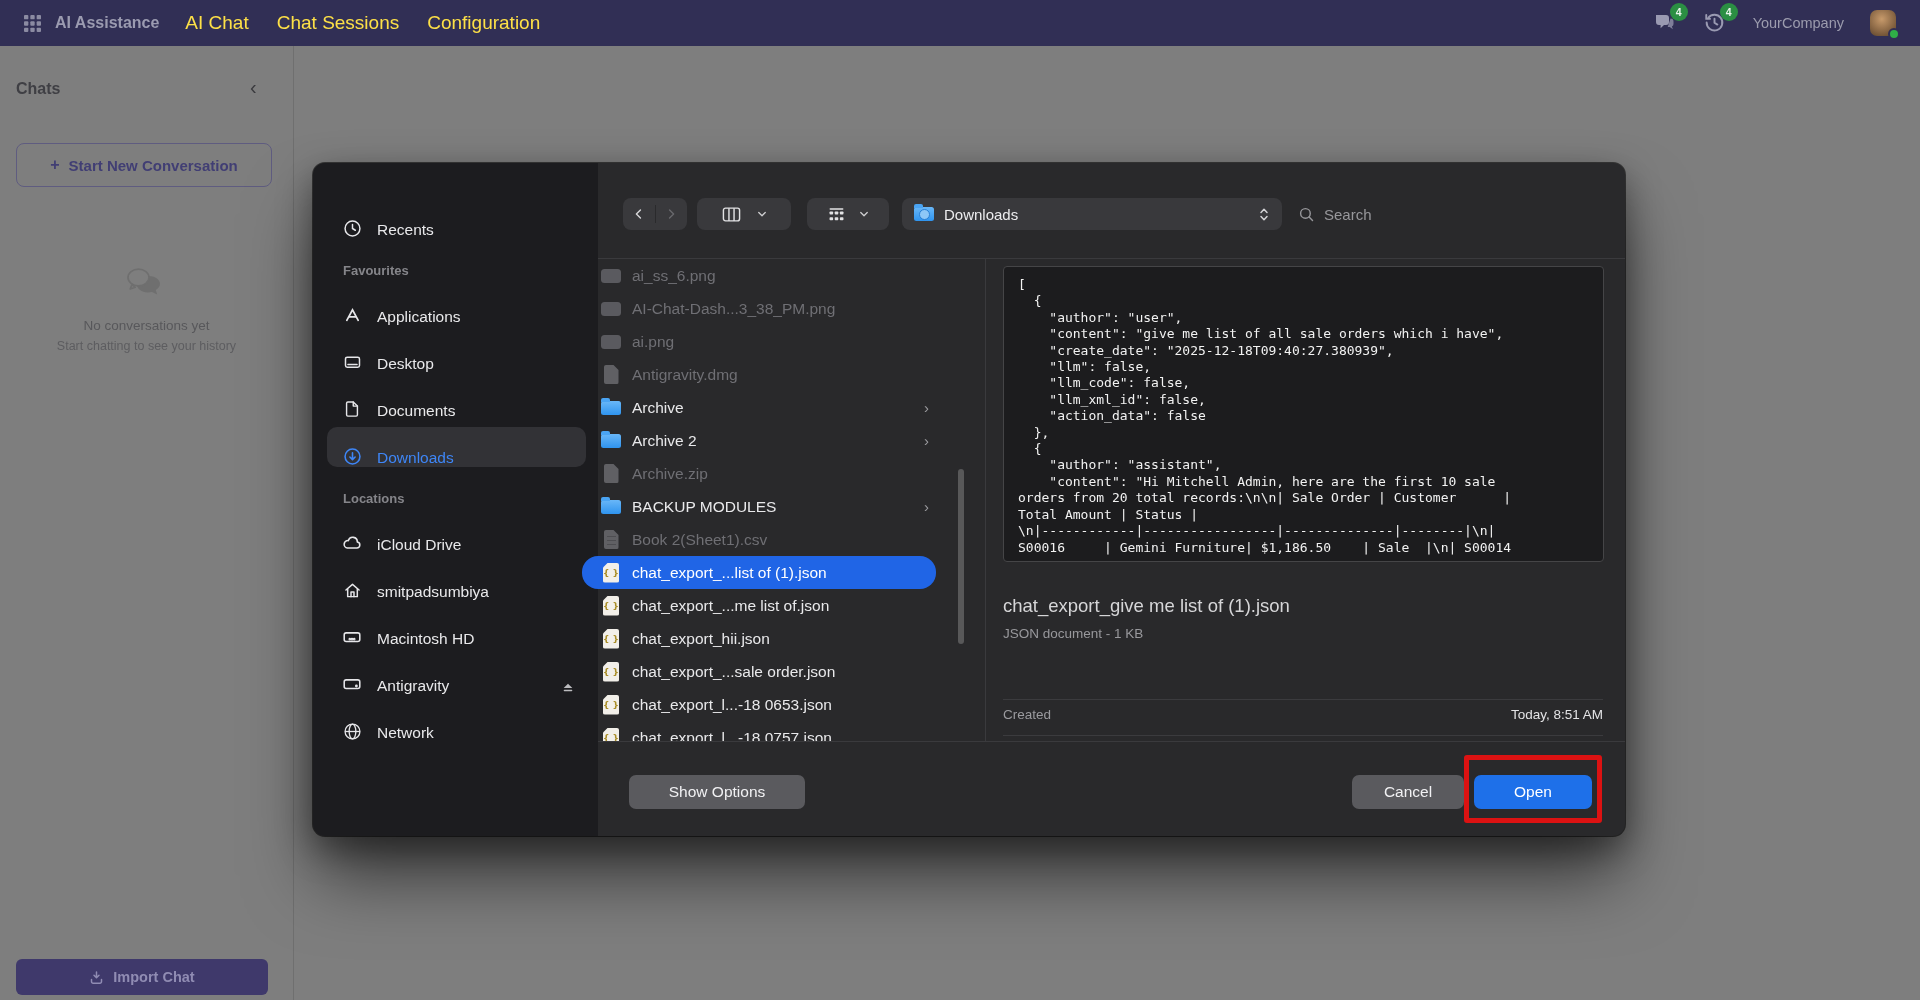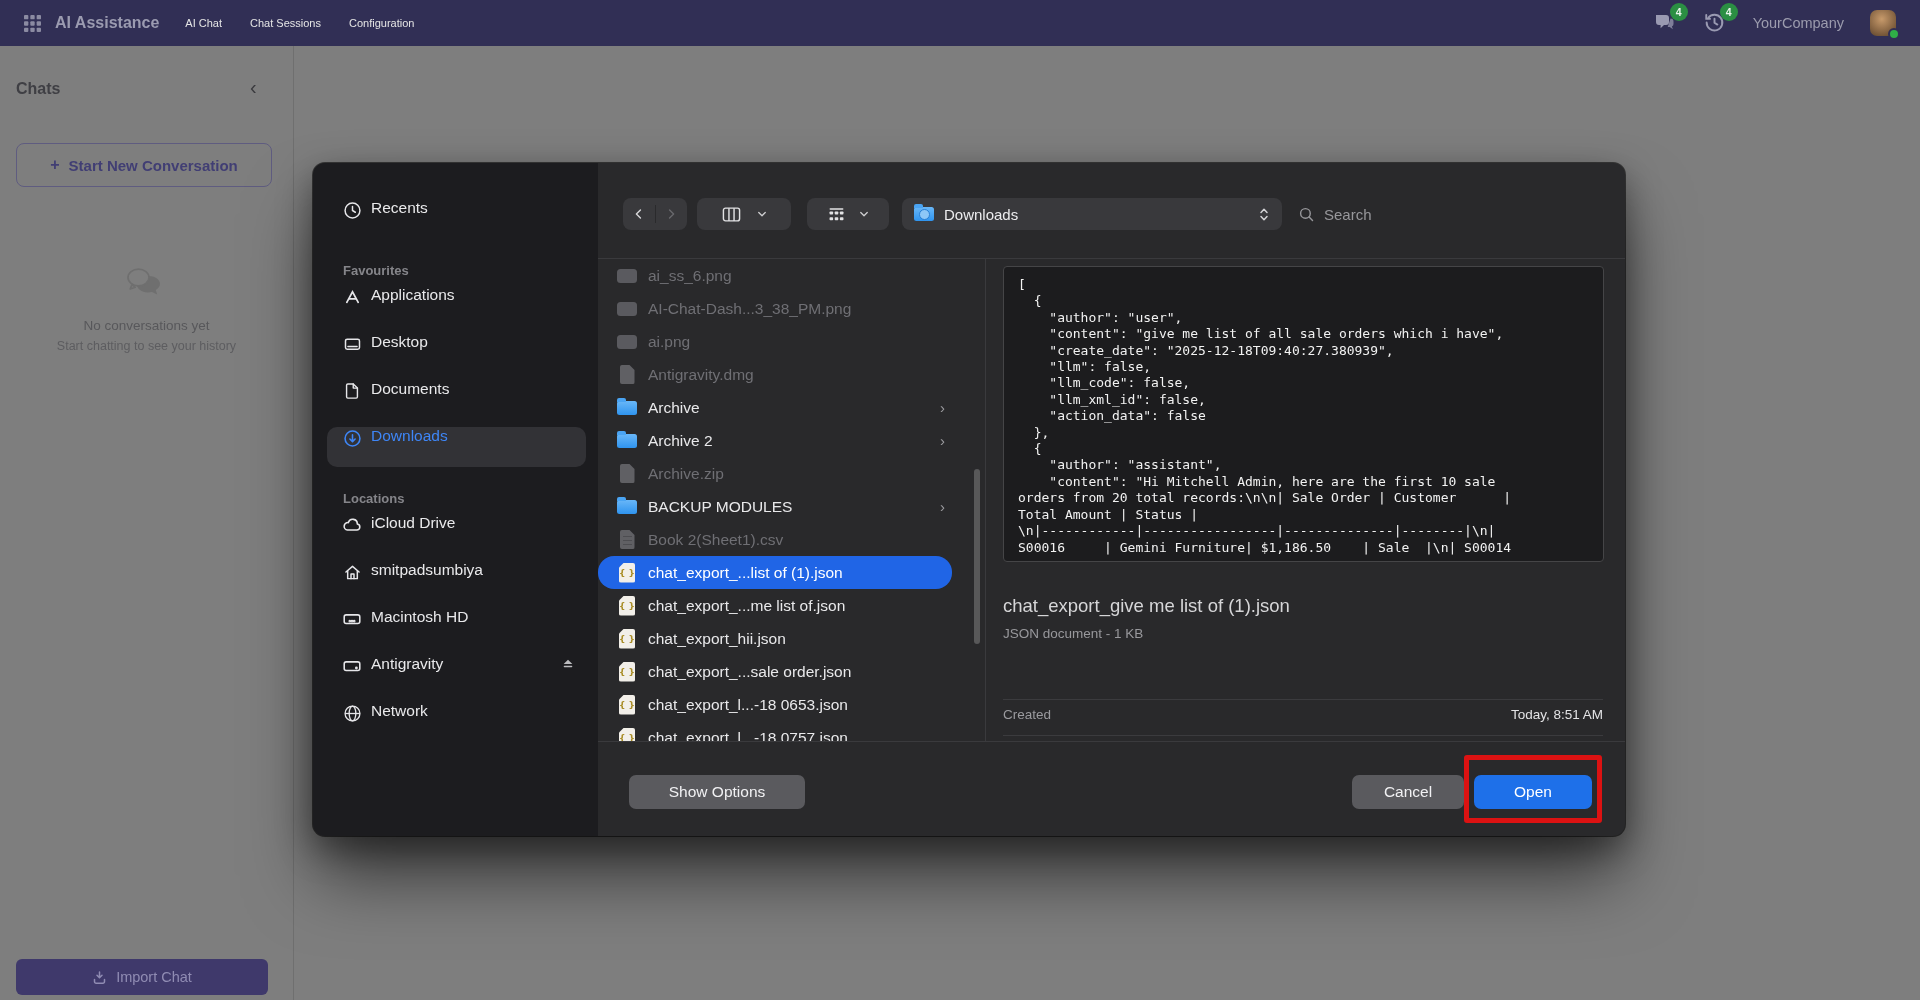--- a/index.html
+++ b/index.html
@@ -6,21 +6,21 @@
   html,body { width:1920px; height:1000px; overflow:hidden; }
   body { font-family:"Liberation Sans", sans-serif; background:#7e7e7e; }
   .screen { position:relative; width:1920px; height:1000px; background:#7e7e7e;padding-left:26px; }
 
   
   .navbar { position:absolute; left:0; top:0; right:0; height:46px; background:#312f55;
             display:flex; align-items:center; padding:0 24px; z-index:5; }
   .nav-brand { display:flex; align-items:center; gap:14px; margin-right:26px; }
   .nav-brand .brand-title { color:#9b9bb0; font-size:16px; font-weight:700; }
   .nav-menu { display:flex; align-items:center; gap:28px; }
-  .nav-menu .nav-item { color:#e5e5e5; font-size:11px; cursor:pointer; }
+  .nav-menu .nav-item { color:#fde047; font-size:19px; cursor:pointer; }
   .nav-right { margin-left:auto; display:flex; align-items:center; gap:26px; }
   .nav-ico { position:relative; width:24px; height:24px; color:#9a9ab2; }
   .badge { position:absolute; top:-8px; right:-11px; min-width:18px; height:18px; background:#2b8f43;
            color:#eaf3ec; font-size:10.5px; font-weight:700; border-radius:50%;
            display:flex; align-items:center; justify-content:center; }
   .company { color:#9c9cae; font-size:14.5px; }
   .avatar { position:relative; width:26px; height:26px; border-radius:7px;
             background:radial-gradient(circle at 45% 35%, #c79a6b, #7a5a3b 70%, #51402c); }
   .avatar .status-dot { position:absolute; right:-4px; bottom:-4px; width:12px; height:12px;
             border-radius:50%; background:#2fae47; border:2px solid #312f55; }
@@ -30,31 +30,31 @@
   .chats-title { position:absolute; left:16px; top:80px; font-size:16px; font-weight:700; color:#3f3f44; }
   .collapse-chevron { position:absolute; left:250px; top:77px; font-size:20px; color:#3a3a3e; line-height:1; cursor:pointer; }
   .btn-newconv { position:absolute; left:16px; top:143px; width:256px; height:44px; border:1.5px solid #5f5c80;
                  border-radius:8px; background:transparent; color:#413e74; font-size:15px; font-weight:600;
                  display:flex; align-items:center; justify-content:center; gap:9px; cursor:pointer; }
   .btn-newconv .plus { font-size:16px; font-weight:700; }
   .empty-bubbles { position:absolute; left:124px; top:266px; width:42px; height:32px; }
   .empty-t1 { position:absolute; left:0; width:293px; top:318px; text-align:center; font-size:13.5px; color:#58585b; }
   .empty-t2 { position:absolute; left:0; width:293px; top:339px; text-align:center; font-size:12.5px; color:#5d5d60; }
   .btn-import { position:absolute; left:16px; top:959px; width:252px; height:36px; background:#3f396b;
-                border:none; border-radius:6px; color:#908cb3; font-size:14.5px; font-weight:400;
+                border:none; border-radius:6px; color:#908cb3; font-size:14.5px; font-weight:700;
                 display:flex; align-items:center; justify-content:center; gap:9px; cursor:pointer; }
 
   
   .dialog { position:absolute; left:313px; top:163px; width:1312px; height:673px; background:#29292b;
             border-radius:12px; overflow:hidden; z-index:10;
             box-shadow:0 45px 70px -5px rgba(0,0,0,.55), 0 12px 35px rgba(0,0,0,.4), 0 0 0 1px rgba(0,0,0,.55); }
 
   
   .dside { position:absolute; left:0; top:0; bottom:0; width:285px; background:#1c1c1f; padding-top:36px; }
-  .srow { display:flex; align-items:flex-start; gap:8px; height:40px; margin:0 12px 7px 14px;
+  .srow { display:flex; align-items:flex-end; gap:14px; height:40px; margin:0 12px 7px 14px;
           padding:0 10px 0 14px; border-radius:10px; color:#e9e9eb; font-size:15.5px; cursor:pointer; }
   .srow .sico { width:22px; height:22px; display:flex; align-items:center; justify-content:center; flex:0 0 22px; }
   .srow.selected { background:#323236; color:#3e86f7; }
   .srow.selected .sico { color:#3e86f7; }
   .srow .sico { color:#e6e6e9; }
   .shead { margin:24px 0 8px 30px; font-size:13px; font-weight:700; color:#85858a; }
   .eject { margin-left:auto; color:#bcbcbf; width:16px; height:16px; cursor:pointer; }
 
   
   .tbtn { position:absolute; height:32px; background:#39393c; border-radius:8px; display:flex;
@@ -78,21 +78,21 @@
                  background:#4aa4f3; border-radius:2px 2px 0 0; }
   .icon-folder.dl::after { content:""; position:absolute; left:5px; top:2px; width:9px; height:9px;
                  border-radius:50%; background:#8ec7f7; border:1px solid #2a7fd4; }
 
   
   .hdiv1 { position:absolute; left:285px; right:0; top:95px; height:1px; background:#3a3a3d; }
   .vdiv  { position:absolute; left:672px; top:96px; height:482px; width:1px; background:#3a3a3d; }
   .hdiv2 { position:absolute; left:285px; right:0; top:578px; height:1px; background:#3a3a3d; }
 
   
-  .flist { position:absolute; left:285px; top:96px; width:387px; height:482px; overflow:hidden; }
+  .flist { position:absolute; left:269px; top:96px; width:387px; height:482px; overflow:hidden; }
   .frow { height:33px; display:flex; align-items:center; padding-left:18px; cursor:pointer; }
   .frow .fico { width:22px; margin-right:10px; display:flex; align-items:center; justify-content:center; flex:0 0 22px; }
   .frow .flabel { font-size:15.5px; color:#e9e9eb; white-space:nowrap; }
   .frow.dim .flabel { color:#6f6f74; }
   .frow.dim .fico { opacity:.55; }
   .frow .fchev { margin-left:auto; margin-right:40px; color:#9b9b9f; font-size:15px; }
   .frow.selected { background:#2065e6; border-radius:16px; margin-right:33px; }
   .frow.selected .flabel { color:#ffffff; }
   .fscroll { position:absolute; right:5px; top:210px; width:6px; height:175px;
              background:rgba(255,255,255,.22); border-radius:3px; }

